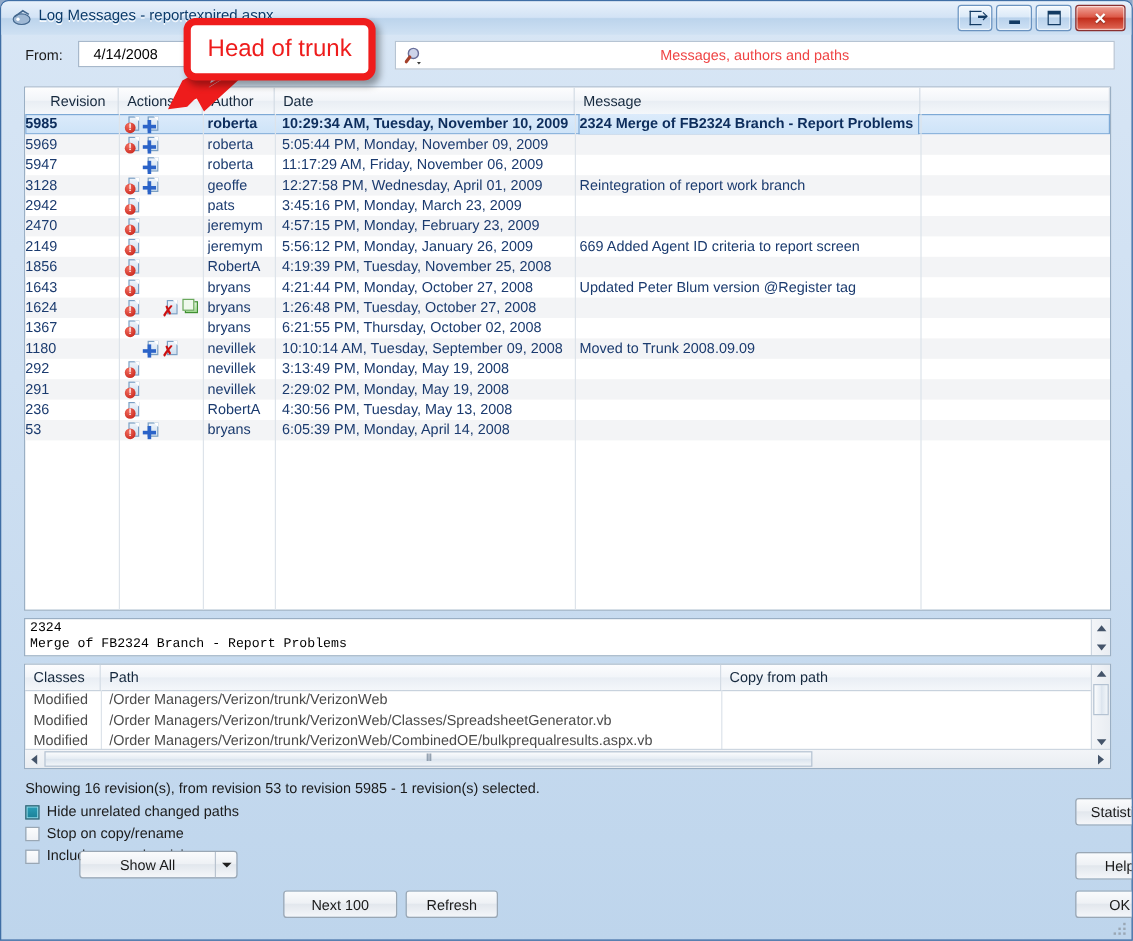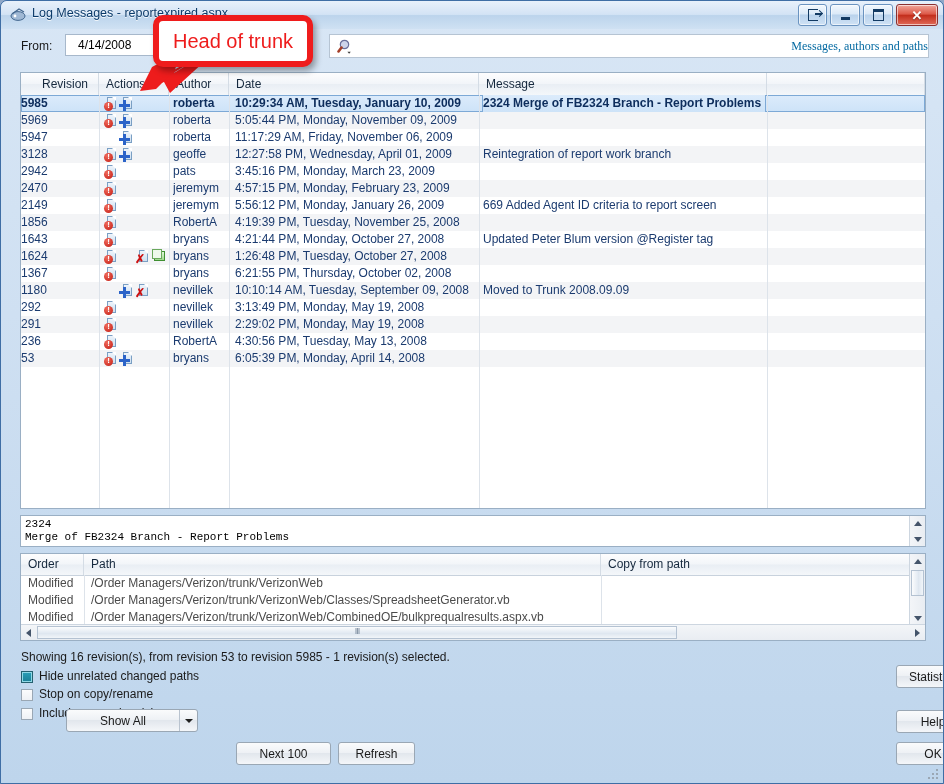--- a/index.html
+++ b/index.html
@@ -71,22 +71,22 @@
     background:linear-gradient(to bottom,#fdfefe,#e6eef7 50%,#d5e3f1 51%,#eaf2fa);
     border-left:1px solid #c3d2e0;
     display:flex;align-items:center;justify-content:center;
   }
   .caret-dn{width:0;height:0;border-left:4px solid transparent;border-right:4px solid transparent;border-top:4px solid #1f1f1f;}
   .searchbox{
     position:absolute;left:328px;top:5px;width:600px;height:24px;
     background:#fff;border:1px solid #b6c4d3;box-sizing:border-box;
   }
   .search-ph{
-    position:absolute;left:0;right:0;top:4px;text-align:right;
-    font-size:12px;color:#0369a1;font-family:Liberation Serif, serif;
+    position:absolute;left:0;right:0;top:4px;text-align:center;
+    font-size:12px;color:#ef4444;
   }
   .mag{position:absolute;left:7px;top:3px;width:18px;height:18px;}
 
   
   .listwrap{
     position:absolute;left:19px;top:71px;width:906px;height:437px;
     background:#fff;border:1px solid #9aafc4;box-sizing:border-box;
   }
   .lhead{
     position:absolute;left:0;top:0;right:0;height:22px;
@@ -316,21 +316,21 @@
             <span class="ico" style="left: 2px;">
               <span class="pg"></span>
               <span class="badge mod"></span>
             </span>
             <span class="ico" style="left: 18px;">
               <span class="pg"></span>
               <span class="plus"></span>
             </span>
           </div>
           <div class="cell c-auth">roberta</div>
-          <div class="cell c-date">10:29:34 AM, Tuesday, January 10, 2009</div>
+          <div class="cell c-date">10:29:34 AM, Tuesday, November 10, 2009</div>
           <div class="cell c-msg" style="background: linear-gradient(rgb(220, 235, 251), rgb(205, 227, 248)); outline: rgb(125, 169, 214) solid 1px; padding-right: 4px; width: auto;">2324 Merge of FB2324 Branch - Report Problems</div>
         </div>
         <div class="row alt">
           <div class="cell c-rev">5969</div>
           <div class="cell c-act">
             <span class="ico" style="left: 2px;">
               <span class="pg"></span>
               <span class="badge mod"></span>
             </span>
             <span class="ico" style="left: 18px;">
@@ -545,21 +545,21 @@
           <div class="tri-u"></div>
         </div>
       <div class="sb-arrow dn">
           <div class="tri-d"></div>
         </div>
     </div>
   </div>
 
   <div class="paths">
     <div class="phead">
-      <div class="phcell" style="left:0;width:63px;">Order</div>
+      <div class="phcell" style="left:0;width:63px;">Classes</div>
       <div class="phcell" style="left:63px;width:517px;">Path</div>
       <div class="phcell" style="left:580px;width:310px;border-right:none;">Copy from path</div>
     </div>
     <div class="prows" id="path-rows">
         <div class="prow">
           <div class="pc pc-action">Modified</div>
           <div class="pc pc-path">/Order Managers/Verizon/trunk/VerizonWeb</div>
           <div class="pc pc-copy"></div>
         </div>
         <div class="prow">

